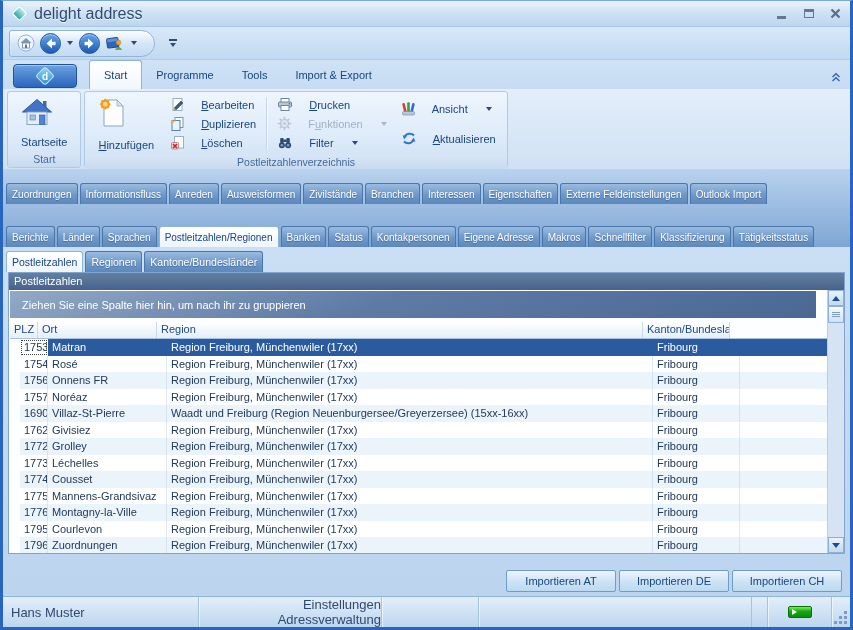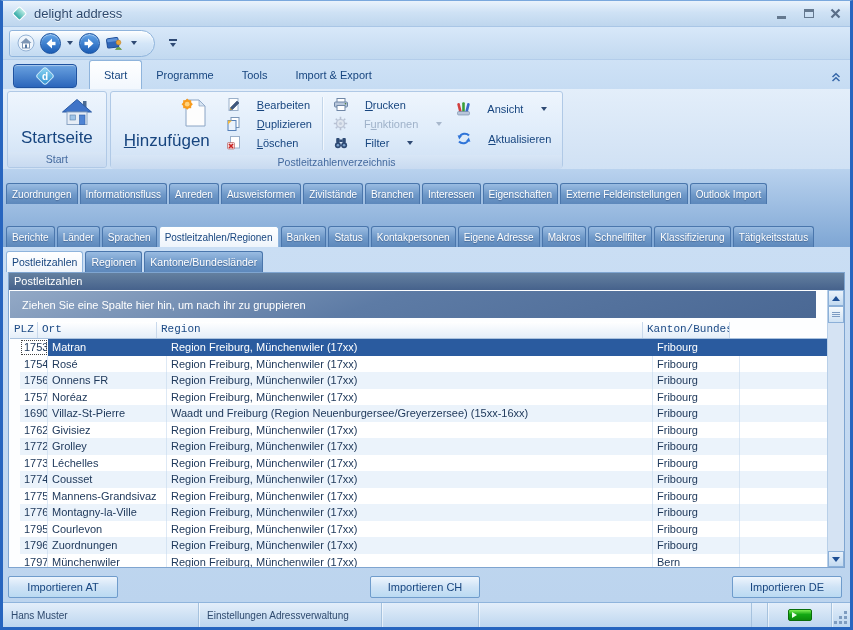--- a/index.html
+++ b/index.html
@@ -9,21 +9,21 @@
     border:3px solid #2765bf;border-top:1px solid #7aa8dd;
     background:#c8dcf2;display:flex;flex-direction:column;overflow:hidden;
   }
   
   .titlebar{height:26px;flex:0 0 26px;display:flex;align-items:center;
     background:linear-gradient(#eaf3fc,#cfe2f5 45%,#bed6ee);
     border-bottom:1px solid #a9c6e6;padding:0 6px;}
   .app-diamond{width:13px;height:13px;margin:0 8px 0 4px;position:relative;flex:0 0 13px;}
   .app-diamond i{position:absolute;inset:1px;transform:rotate(45deg);
     background:linear-gradient(#b9ece4,#2fa8a4);border:1px solid #fff;border-radius:2px;}
-  .title{font-size:13px;color:#2f4a6e;text-shadow:0 1px 0 #ffffffc0;}
+  .title{font-size:16px;color:#2f4a6e;text-shadow:0 1px 0 #ffffffc0;}
   .win-controls{margin-left:auto;display:flex;gap:10px;align-items:center;color:#64788f;}
   .wbtn{width:17px;height:15px;display:flex;align-items:center;justify-content:center;cursor:default;}
   .wglyph-min{width:9px;height:3px;background:currentColor;margin-top:7px;}
   .wglyph-max{width:10px;height:9px;border:1px solid currentColor;border-top:3px solid currentColor;}
   
   .qat-row{height:33px;flex:0 0 33px;background:linear-gradient(#d8e8f9,#c2d9f0);
     display:flex;align-items:center;padding:0 6px;border-bottom:1px solid #b3cdea;}
   .qat-pill{height:27px;display:flex;align-items:center;gap:3px;padding:0 14px 0 5px;
     background:linear-gradient(#fcfeff,#d4e6f8 50%,#c3daf1);
     border:1px solid #8fb4dc;border-radius:3px 14px 14px 3px;box-shadow:0 1px 2px #ffffffb0 inset;}
@@ -51,22 +51,22 @@
     border-radius:3px 3px 0 0;}
   .collapse-chevron{position:absolute;right:8px;bottom:6px;}
   
   .ribbon-body{height:80px;flex:0 0 80px;background:linear-gradient(#e3eefa,#d0e1f4);
     display:flex;gap:3px;padding:2px 4px 1px 4px;}
   .rgroup{border:1px solid #b0c9e6;border-radius:3px;display:flex;flex-direction:column;
     background:linear-gradient(#eef5fd,#dfecfa 55%,#cfe0f4);}
   .rgroup-content{flex:1;display:flex;align-items:stretch;padding:2px 4px;}
   .rgroup-label{height:15px;font-size:10.5px;color:#43699e;text-align:center;line-height:14px;
     background:linear-gradient(#d8e6f6,#c8daf0);border-radius:0 0 3px 3px;padding:0 8px;}
-  .bigbtn{display:flex;flex-direction:column;align-items:flex-end;justify-content:space-between;
-    padding:3px 9px 2px 9px;font-size:17px;color:#17457f;cursor:default;}
+  .bigbtn{display:flex;flex-direction:column;align-items:flex-start;justify-content:space-between;
+    padding:3px 9px 2px 9px;font-size:11px;color:#17457f;cursor:default;}
   .smallcol{display:flex;flex-direction:column;justify-content:space-between;padding:1px 2px;}
   .smallcol.centered{justify-content:center;gap:11px;}
   .sbutton{display:flex;align-items:center;gap:16px;height:19px;padding:0 5px;font-size:11px;color:#17457f;cursor:default;}
   .sbutton .dd-arrow{margin-left:2px;}
   .sbutton.disabled{color:#9fb2c9;}
   .sbutton.disabled .dd-arrow{border-top-color:#a8b8cc;}
   .vline{width:1px;background:#c3d6ea;box-shadow:1px 0 0 #ffffffa0;margin:3px 3px;}
   u{text-decoration:underline;}
   
   .navzone{flex:0 0 61px;background:linear-gradient(#b9d2ee,#7ea6d4);
@@ -87,21 +87,21 @@
   .panel-header{flex:0 0 17px;background:linear-gradient(#64809f,#46628c);
     color:#fff;font-size:11px;line-height:17px;padding-left:5px;}
   .panel-body{flex:1;display:flex;min-height:0;}
   .grid-col{flex:1;display:flex;flex-direction:column;min-width:0;background:#fdfeff;}
   .groupby{flex:0 0 27px;margin:1px 11px 0 1px;display:flex;align-items:center;padding-left:12px;
     background:linear-gradient(160deg,#93a9c6 0%,#5d7ba5 45%,#4a6894 100%);
     color:#fff;font-size:11px;}
   .grid-head{flex:0 0 17px;display:flex;margin:4px 0 0 1px;
     border-bottom:1px solid #aac2de;}
   .gh{font-size:11px;color:#1c4a85;padding:1px 10px 0 4px;
-    background:linear-gradient(#ffffff,#e4eef9);border-right:1px solid #c9d9ec;white-space:nowrap;overflow:hidden;font-family:Liberation Mono, monospace;}
+    background:linear-gradient(#ffffff,#e4eef9);border-right:1px solid #c9d9ec;white-space:nowrap;overflow:hidden;}
   .grid-rows{flex:1;overflow:hidden;margin-left:11px;}
   .grid-row{height:16.5px;display:flex;font-size:11px;color:#203a5c;background:#fff;}
   .grid-row:nth-child(odd){background:#ebf3fb;}
   .gc{padding:1px 0 0 4px;border-right:1px solid rgba(195,215,236,.55);
     white-space:nowrap;overflow:hidden;line-height:15px;}
   .grid-row.selected{background:#2a5b9f;color:#fff;}
   .grid-row.selected .gc{border-right-color:transparent;}
   .grid-row.selected .c0{background:#fff;color:#203a5c;outline:1px dotted #444;outline-offset:-2px;}
   .c0{width:28px;flex:0 0 28px;}
   .c1{width:119px;flex:0 0 119px;}
@@ -113,26 +113,26 @@
     background:linear-gradient(#eaf2fb,#c3daf0);border:1px solid #8cb0d8;}
   .tri-up{width:0;height:0;border-left:4px solid transparent;border-right:4px solid transparent;
     border-bottom:5px solid #1d4e94;}
   .tri-down{width:0;height:0;border-left:4px solid transparent;border-right:4px solid transparent;
     border-top:5px solid #1d4e94;}
   .sthumb{flex:0 0 17px;background:linear-gradient(#f6fafd,#cfe2f4);border:1px solid #8cb0d8;
     display:flex;flex-direction:column;align-items:center;justify-content:center;gap:1px;}
   .sthumb b{width:8px;height:1px;background:#7d9cc2;}
   .strack{flex:1;}
   
-  .import-row{flex:0 0 30px;display:flex;justify-content:space-between;align-items:center;gap:12px;padding:8px 8px 4px 5px;}
+  .import-row{flex:0 0 30px;display:flex;justify-content:flex-end;align-items:center;gap:3px;padding:16px 8px 4px 5px;}
   .import-btn{width:110px;height:22px;font-family:inherit;font-size:11px;color:#17457f;
     background:linear-gradient(#eef5fd,#cfe3f6 50%,#badaf2);border:1px solid #6f9ccc;border-radius:2px;cursor:default;}
   
   .statusbar{flex:0 0 25px;border-top:1px solid #8fb4dc;
-    background:linear-gradient(#e3eefa,#bdd6ef);display:flex;align-items:stretch;font-size:10px;color:#2f4a6e;}
+    background:linear-gradient(#e3eefa,#bdd6ef);display:flex;align-items:stretch;font-size:13px;color:#2f4a6e;text-align:right;}
   .sb-sec{display:flex;align-items:center;padding-left:8px;border-right:1px solid #a6c2de;box-shadow:1px 0 0 #ffffff90;}
   .sb-user{width:196px;flex:0 0 196px;}
   .sb-context{width:183px;flex:0 0 183px;}
   .sb-a{width:97px;flex:0 0 97px;}
   .sb-fill{flex:1;border-right:1px solid #a6c2de;}
   .sb-small{width:16px;flex:0 0 16px;padding:0;}
   .sb-led{width:64px;flex:0 0 64px;justify-content:center;padding:0;}
   .led{width:24px;height:12px;border:1px solid #0a6e0a;border-radius:2px;
     background:linear-gradient(#7dee54,#13a813 45%,#0c8c0c);display:flex;align-items:center;padding-left:3px;}
   .led i{width:0;height:0;border-top:3px solid transparent;border-bottom:3px solid transparent;border-left:5px solid #eaffea;}
@@ -553,22 +553,22 @@
           <div class="strack"></div>
           <div class="sbtn">
               <span class="tri-down"></span>
             </div>
         </div>
       </div>
     </div>
 
     <div class="import-row" id="import-row">
         <button class="import-btn">Importieren AT</button>
+        <button class="import-btn">Importieren DE</button>
         <button class="import-btn">Importieren CH</button>
-        <button class="import-btn">Importieren DE</button>
       </div>
   </div>
 
   <div class="statusbar">
     <span class="sb-sec sb-user">Hans Muster</span>
     <span class="sb-sec sb-context">Einstellungen Adressverwaltung</span>
     <span class="sb-sec sb-a"></span>
     <span class="sb-fill"></span>
     <span class="sb-sec sb-small"></span>
     <span class="sb-sec sb-led">

